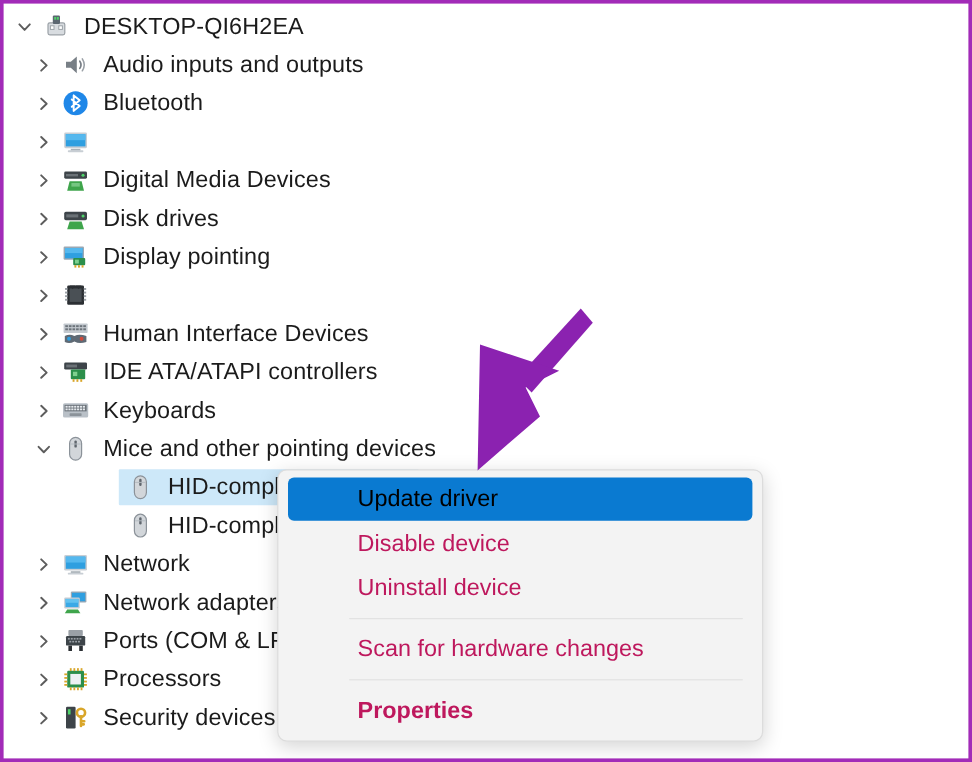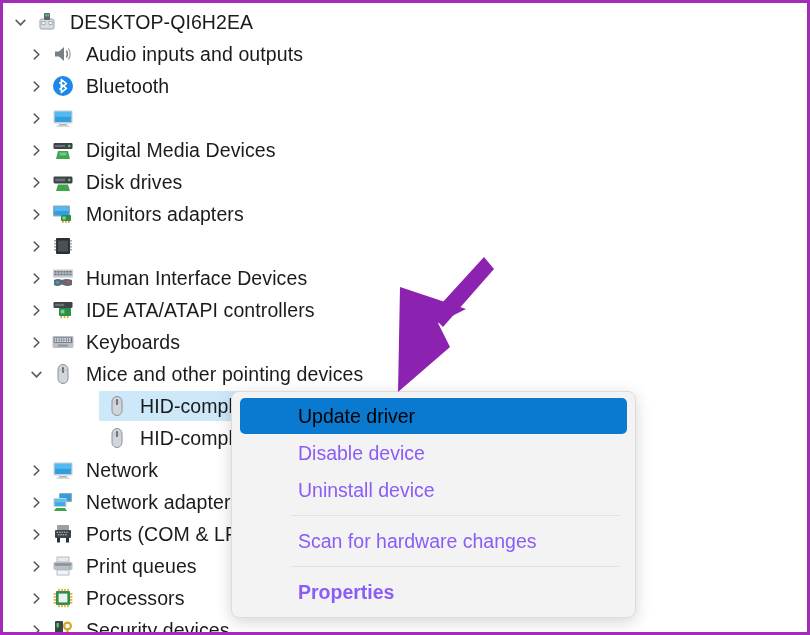--- a/index.html
+++ b/index.html
@@ -105,21 +105,21 @@
     padding: 5px 4px 6px 4px;
     box-sizing: border-box;
     z-index: 20;
   }
   .menu-item {
     height: 36px;
     display: flex;
     align-items: center;
     padding-left: 58px;
     font-size: 19.5px;
-    color: #8b5cf6;
+    color: #be185d;
     border-radius: 5px;
     margin: 1px 4px;
     white-space: nowrap;
   }
   .menu-item.highlighted {
     background: #0a7ad1;
     color: #000000;
   }
   .menu-item.bold { font-weight: bold; }
   .menu-sep {
@@ -253,21 +253,21 @@
             <rect x="2" y="3.5" width="17" height="11" rx="1" fill="#9aa8b4"></rect>
             <rect x="3.2" y="4.7" width="14.6" height="8.6" fill="#2f9fe0"></rect>
             <rect x="3.2" y="4.7" width="14.6" height="4.2" fill="#55b8ee"></rect>
             <rect x="10" y="13" width="10" height="6" rx="0.8" fill="#2c8f4b"></rect>
             <rect x="11.5" y="14.4" width="3.2" height="3.2" fill="#7fd08f"></rect>
             <rect x="11" y="19" width="1.6" height="2" fill="#d9a62a"></rect>
             <rect x="14" y="19" width="1.6" height="2" fill="#d9a62a"></rect>
             <rect x="17" y="19" width="1.6" height="2" fill="#d9a62a"></rect>
           </svg>
         </span>
-        <span class="label">Monitors adapters</span>
+        <span class="label">Display pointing</span>
       </div>
       <div class="tree-row lvl1">
         <span class="chev">
           <svg width="13" height="13" viewBox="0 0 12 12">
             <path d="M4 2 L8.2 6 L4 10" stroke="#5d5d5d" stroke-width="1.5" fill="none" stroke-linecap="round" stroke-linejoin="round"></path>
           </svg>
         </span>
         <span class="ico">
           <svg width="24" height="24" viewBox="0 0 24 24">
             <rect x="5" y="4" width="14" height="16" rx="1" fill="#2b2f33"></rect>
@@ -458,37 +458,20 @@
               <rect x="6.8" y="12" width="1.6" height="1.4"></rect>
               <rect x="9.2" y="12" width="1.6" height="1.4"></rect>
               <rect x="11.6" y="12" width="1.6" height="1.4"></rect>
               <rect x="14" y="12" width="1.6" height="1.4"></rect>
             </g>
             <rect x="6" y="16" width="3" height="4.5" fill="#2b2f33"></rect>
             <rect x="15" y="16" width="3" height="4.5" fill="#2b2f33"></rect>
           </svg>
         </span>
         <span class="label">Ports (COM &amp; LPT)</span>
-      </div>
-      <div class="tree-row lvl1">
-        <span class="chev">
-          <svg width="13" height="13" viewBox="0 0 12 12">
-            <path d="M4 2 L8.2 6 L4 10" stroke="#5d5d5d" stroke-width="1.5" fill="none" stroke-linecap="round" stroke-linejoin="round"></path>
-          </svg>
-        </span>
-        <span class="ico">
-          <svg width="24" height="24" viewBox="0 0 24 24">
-            <rect x="6" y="3" width="12" height="5" fill="#e6eaee" stroke="#a8afb6" stroke-width="0.8"></rect>
-            <rect x="2.5" y="8" width="19" height="8" rx="1.4" fill="#b9c0c7"></rect>
-            <rect x="3.8" y="9.2" width="16.4" height="2.6" fill="#8b9299"></rect>
-            <circle cx="18.5" cy="13.8" r="0.9" fill="#4fd46a"></circle>
-            <rect x="6" y="16" width="12" height="5" fill="#f1f3f5" stroke="#a8afb6" stroke-width="0.8"></rect>
-          </svg>
-        </span>
-        <span class="label">Print queues</span>
       </div>
       <div class="tree-row lvl1">
         <span class="chev">
           <svg width="13" height="13" viewBox="0 0 12 12">
             <path d="M4 2 L8.2 6 L4 10" stroke="#5d5d5d" stroke-width="1.5" fill="none" stroke-linecap="round" stroke-linejoin="round"></path>
           </svg>
         </span>
         <span class="ico">
           <svg width="24" height="24" viewBox="0 0 24 24">
             <rect x="5" y="5" width="14" height="14" rx="1" fill="#2c8f4b"></rect>

